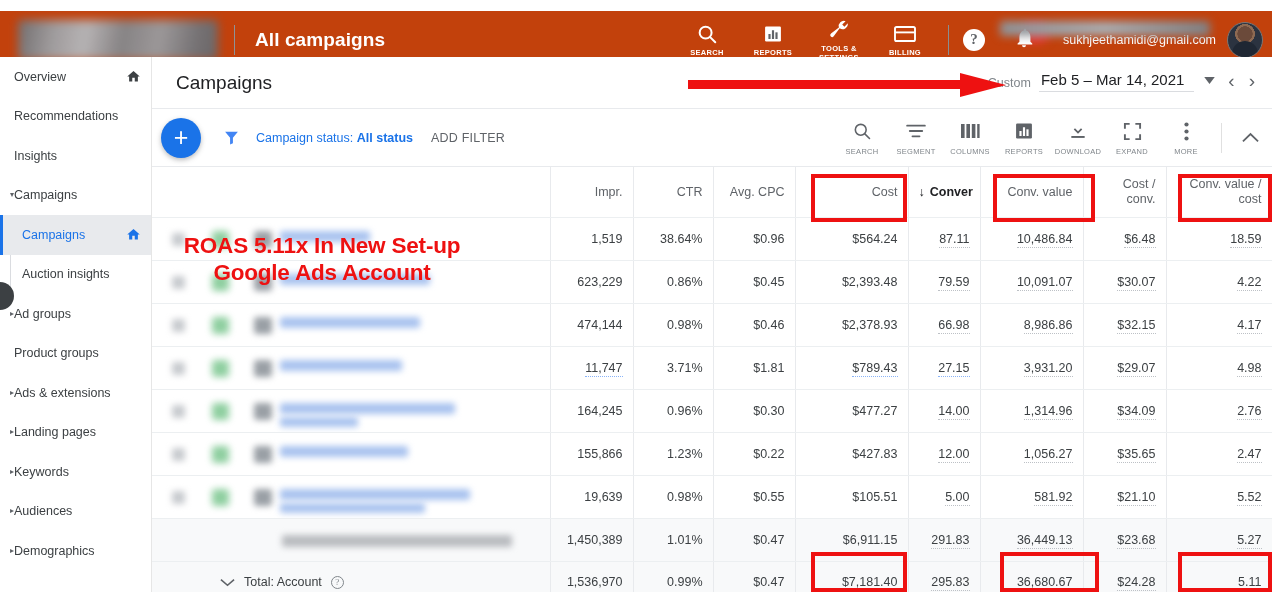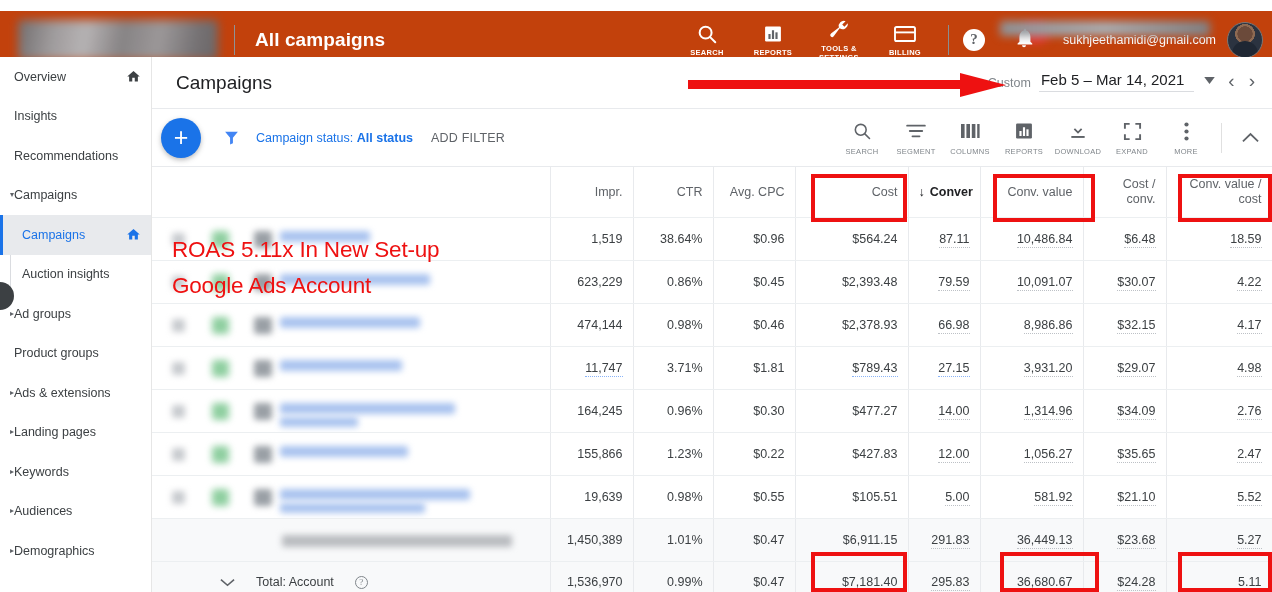--- a/index.html
+++ b/index.html
@@ -173,34 +173,34 @@
   .bname {
     position: absolute; left: 118px; top: 13px; height: 11px;
     background: #a9c3ef; filter: blur(3.2px); border-radius: 2px;
   }
   .bname2 {
     position: absolute; left: 118px; top: 27px; height: 10px;
     background: #a9c3ef; filter: blur(3.2px); border-radius: 2px;
   }
   .btot { position: absolute; left: 120px; top: 16px; height: 12px; width: 230px; background: #b9bcc0; filter: blur(3.4px); border-radius: 2px; }
 
-  .tot-cell { display: flex; align-items: center; gap: 21px; }
+  .tot-cell { display: flex; align-items: center; gap: 9px; }
   .tot-chev { color: #5f6368; margin-left: 58px; cursor: pointer; display: flex; }
   .tot-label { color: #3c4043; font-size: 12.5px; }
   .tot-q {
     width: 13px; height: 13px; border-radius: 50%; border: 1px solid #80868b;
     color: #80868b; font-size: 9px; display: flex; align-items: center; justify-content: center;
     font-family: "Liberation Serif", serif;
   }
 
   
   .ann-text {
     position: absolute; left: 172px; top: 232px; width: 300px; z-index: 20;
-    color: #ee1111; font-size: 22.5px; font-weight: normal; line-height: 36px;
-    letter-spacing: -.2px; pointer-events: none;
+    color: #ee1111; font-size: 22.5px; font-weight: bold; line-height: 27px;
+    letter-spacing: -.2px; pointer-events: none; text-align: center;
   }
   .ann-box { position: absolute; border: 4px solid #ee1111; z-index: 25; pointer-events: none; background: transparent; }
   .ann-arrow { position: absolute; z-index: 25; pointer-events: none; }
 </style>
 </head>
 <body>
 
 <div id="app">
 
   <div class="topbar">
@@ -270,24 +270,24 @@
   <div class="sidebar">
     <div class="nav-item">
       <span>Overview</span>
       <span class="home">
         <svg width="15" height="15" viewBox="0 0 24 24" fill="currentColor">
             <path d="M10 20v-6h4v6h5v-8h3L12 3 2 12h3v8z"></path>
           </svg>
       </span>
     </div>
     <div class="nav-item">
+      <span>Recommendations</span>
+    </div>
+    <div class="nav-item">
       <span>Insights</span>
-    </div>
-    <div class="nav-item">
-      <span>Recommendations</span>
     </div>
     <div class="nav-item">
       <span class="arrow">▾</span>
       <span>Campaigns</span>
     </div>
     <div class="subgroup">
       <div class="nav-item sub active">
         <span>Campaigns</span>
         <span class="home">
           <svg width="15" height="15" viewBox="0 0 24 24" fill="currentColor">

